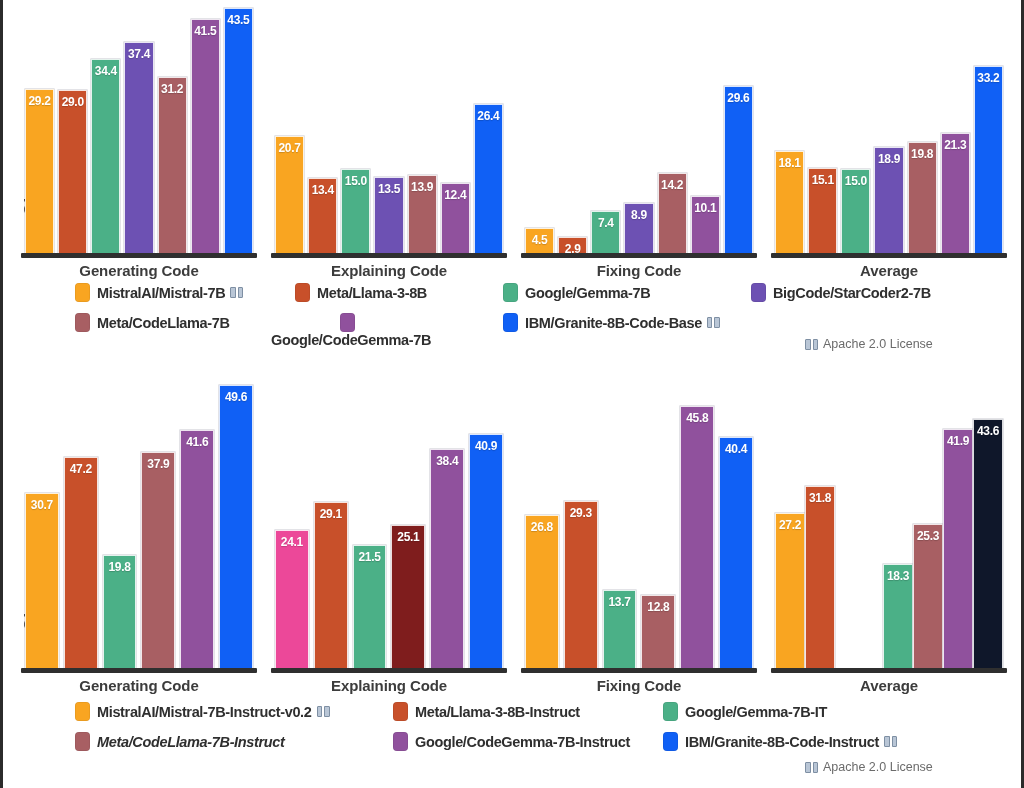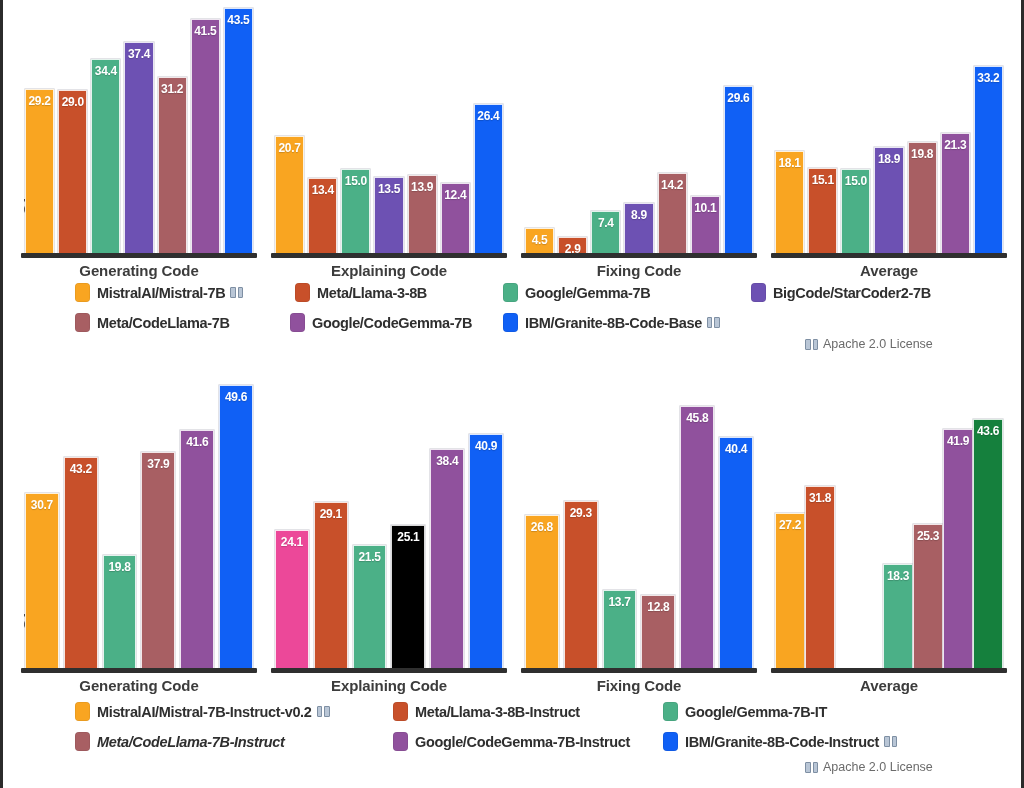--- a/index.html
+++ b/index.html
@@ -293,21 +293,21 @@
           <div class="legend-item" style="position: absolute; left: 748px; top: 0px;">
             <span class="swatch" style="background: rgb(109, 81, 179);"></span>
             <span class="legend-text">BigCode/StarCoder2-7B</span>
           </div>
         </div>
         <div class="legend-row" style="top: 30px;">
           <div class="legend-item" style="position: absolute; left: 72px; top: 0px;">
             <span class="swatch" style="background: rgb(168, 95, 99);"></span>
             <span class="legend-text">Meta/CodeLlama-7B</span>
           </div>
-          <div class="legend-item" style="position: absolute; left: 287px; top: 0px;">
+          <div class="legend-item" style="position: absolute; left: 268px; top: 0px; flex-direction: column;">
             <span class="swatch" style="background: rgb(144, 81, 157);"></span>
             <span class="legend-text">Google/CodeGemma-7B</span>
           </div>
           <div class="legend-item" style="position: absolute; left: 500px; top: 0px;">
             <span class="swatch" style="background: rgb(16, 96, 245);"></span>
             <span class="legend-text">IBM/Granite-8B-Code-Base</span>
             <span class="book"></span>
           </div>
         </div>
         <div class="license-note" style="left: 802px; top: 54px; color: rgb(107, 107, 107);">
@@ -319,21 +319,21 @@
 
   <div class="panel" id="bottom-panel" style="top:372px; height:416px;">
     <div class="plot" id="bottom-plot" style="top:0; height:320px;">
         <div class="ylabel" style="left: 18px; top: 288px;">pass@1</div>
         <div class="group" style="left: 22px; width: 228px; top: 8px; height: 288px;">
           <div class="bars">
             <div class="bar" style="width: 33.8333px; height: 175.297px; background: rgb(249, 165, 33);">
               <span class="vlabel">30.7</span>
             </div>
             <div class="bar" style="width: 33.8333px; height: 210.699px; background: rgb(200, 80, 42);">
-              <span class="vlabel">43.2</span>
+              <span class="vlabel">47.2</span>
             </div>
             <div class="bar" style="width: 33.8333px; height: 113.058px; background: rgb(75, 176, 135);">
               <span class="vlabel">19.8</span>
             </div>
             <div class="bar" style="width: 33.8333px; height: 216.409px; background: rgb(168, 95, 99);">
               <span class="vlabel">37.9</span>
             </div>
             <div class="bar" style="width: 33.8333px; height: 237.536px; background: rgb(144, 81, 157);">
               <span class="vlabel">41.6</span>
             </div>
@@ -348,21 +348,21 @@
           <div class="bars">
             <div class="bar" style="width: 33.8333px; height: 137.611px; background: #ec4899;">
               <span class="vlabel">24.1</span>
             </div>
             <div class="bar" style="width: 33.8333px; height: 166.161px; background: rgb(200, 80, 42);">
               <span class="vlabel">29.1</span>
             </div>
             <div class="bar" style="width: 33.8333px; height: 122.765px; background: rgb(75, 176, 135);">
               <span class="vlabel">21.5</span>
             </div>
-            <div class="bar" style="width: 33.8333px; height: 143.321px; background: #000000;">
+            <div class="bar" style="width: 33.8333px; height: 143.321px; background: #7f1d1d;">
               <span class="vlabel">25.1</span>
             </div>
             <div class="bar" style="width: 33.8333px; height: 219.264px; background: rgb(144, 81, 157);">
               <span class="vlabel">38.4</span>
             </div>
             <div class="bar" style="width: 33.8333px; height: 233.539px; background: rgb(16, 96, 245);">
               <span class="vlabel">40.9</span>
             </div>
           </div>
         </div>
@@ -402,21 +402,21 @@
             </div>
             <div class="bar" style="width: 33.8333px; height: 104.493px; background: rgb(75, 176, 135); margin-left: 48px;">
               <span class="vlabel">18.3</span>
             </div>
             <div class="bar" style="width: 33.8333px; height: 144.463px; background: rgb(168, 95, 99);">
               <span class="vlabel">25.3</span>
             </div>
             <div class="bar" style="width: 33.8333px; height: 239.249px; background: rgb(144, 81, 157);">
               <span class="vlabel">41.9</span>
             </div>
-            <div class="bar" style="width: 33.8333px; height: 248.956px; background: #15803d;">
+            <div class="bar" style="width: 33.8333px; height: 248.956px; background: #0f172a;">
               <span class="vlabel">43.6</span>
             </div>
           </div>
         </div>
         <div class="axis" style="left: 768px; width: 236px; top: 296px; background: rgb(47, 47, 47);"></div>
         <div class="glabel" style="left: 752px; width: 268px; top: 305px; color: rgb(60, 60, 60);">Average</div>
       </div>
     <div class="legend" id="bottom-legend" style="top:330px; height:86px;">
         <div class="legend-row" style="top: 0px;">
           <div class="legend-item" style="position: absolute; left: 72px; top: 0px;">

